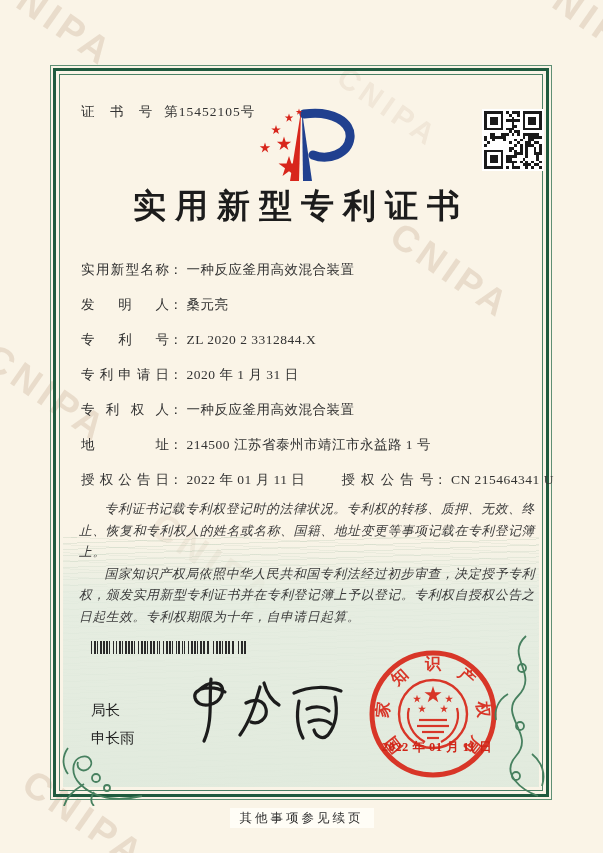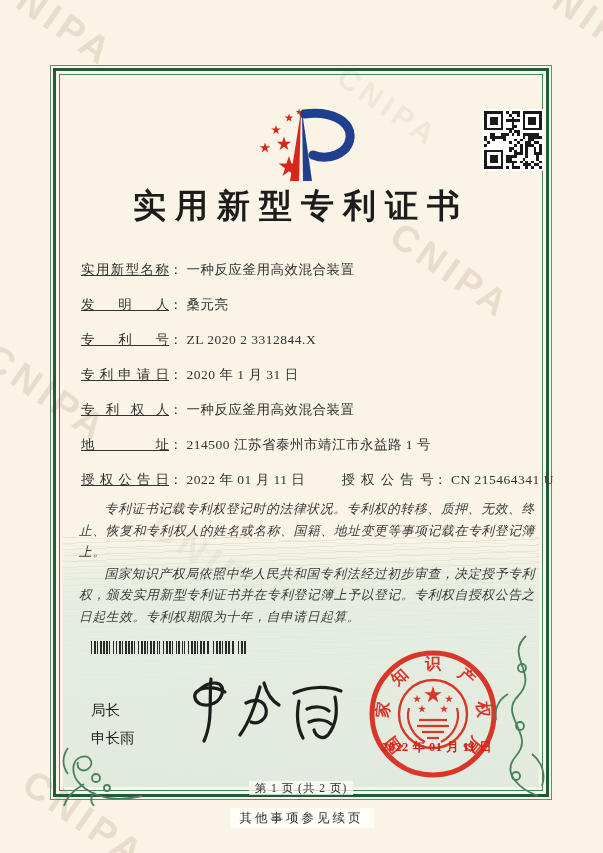--- a/index.html
+++ b/index.html
@@ -40,21 +40,21 @@
   .cert-no .lbl{letter-spacing:6px;margin-right:6px;}
   .logo{position:absolute;left:200px;top:37px;width:105px;height:76px;}
   .qr{position:absolute;left:426px;top:38px;width:62px;height:62px;background:#fff;padding:2px;box-sizing:border-box;}
   .qr svg{width:100%;height:100%;display:block;}
   .title{
     position:absolute;left:0;top:113px;width:100%;text-align:center;
     font-size:33px;font-weight:bold;letter-spacing:9px;color:#1c1c1c;font-family:Liberation Mono, monospace;
   }
   .fields{position:absolute;left:25px;top:190px;width:452px;}
   .frow{position:absolute;left:0;font-size:13.5px;color:#333;white-space:nowrap;}
-  .f-label{display:inline-block;width:88px;text-align:justify;text-align-last:justify;text-decoration:underline;}
+  .f-label{display:inline-block;width:88px;text-align:justify;text-align-last:justify;}
   .f-label2{display:inline-block;width:92px;text-align:justify;text-align-last:justify;margin-left:36px;}
   .f-value{margin-left:4px;letter-spacing:0.5px;}
   .body-text{
     position:absolute;left:23px;top:428px;width:456px;
     font-size:12.8px;line-height:21.5px;color:#3a3a3a;
     font-style:italic;letter-spacing:0.6px;text-align:justify;
   }
   .body-text p{margin:0;text-indent:2em;}
   .barcode{
     position:absolute;left:35px;top:570px;width:156px;height:13px;
@@ -105,20 +105,23 @@
 <div class="wm" style="left:382px;top:250px;font-size:37px;">CNIPA</div>
 <div class="wm" style="left:-24px;top:372px;">CNIPA</div>
 <div class="wm" style="left:142px;top:540px;opacity:.5;">CNIPA</div>
 <div class="wm" style="left:14px;top:798px;">CNIPA</div>
 
 <div class="frame">
  <div class="frame-inner">
   <div class="frame-inner2"></div>
   <div class="green-band"></div>
 
+  <div class="cert-no">
+    <span class="lbl">证 书 号</span><span>第15452105号</span>
+  </div>
 
   <div class="logo">
     <svg viewBox="0 0 105 76" width="105" height="76">
       <path d="M48,6 C76,2 96,14 94,30 C92,46 72,53 57,47" fill="none" stroke="#20408f" stroke-width="9" stroke-linecap="round"></path>
       <polygon points="34,73 45,3 43,73" fill="#d8261c"></polygon>
       <polygon points="47,73 46,3 56,73" fill="#20408f"></polygon>
       <use href="#star" transform="translate(33,59) scale(11)" fill="#d8261c"></use>
       <use href="#star" transform="translate(28,36) scale(7.5)" fill="#d8261c"></use>
       <use href="#star" transform="translate(9,40) scale(5.5)" fill="#d8261c"></use>
       <use href="#star" transform="translate(20,22) scale(5)" fill="#d8261c"></use>
@@ -360,17 +363,16 @@
     <g fill="none" stroke="#47805f" stroke-width="1.8">
       <path d="M56,2 C34,22 70,40 48,62 C28,82 66,100 46,122 C30,140 52,156 68,162"></path>
       <circle cx="52" cy="34" r="4"></circle>
       <circle cx="50" cy="92" r="4"></circle>
       <circle cx="46" cy="142" r="4"></circle>
       <path d="M62,120 C72,128 76,140 72,152"></path>
       <path d="M38,60 C28,66 24,76 26,86"></path>
     </g>
   </svg>
 
-  <div class="page-footer"><span>第 1 页 (共 2 页)</span></div>
  </div>
 </div>
 
 <div class="cont-note"><span>其他事项参见续页</span></div>
 
 </body></html>

